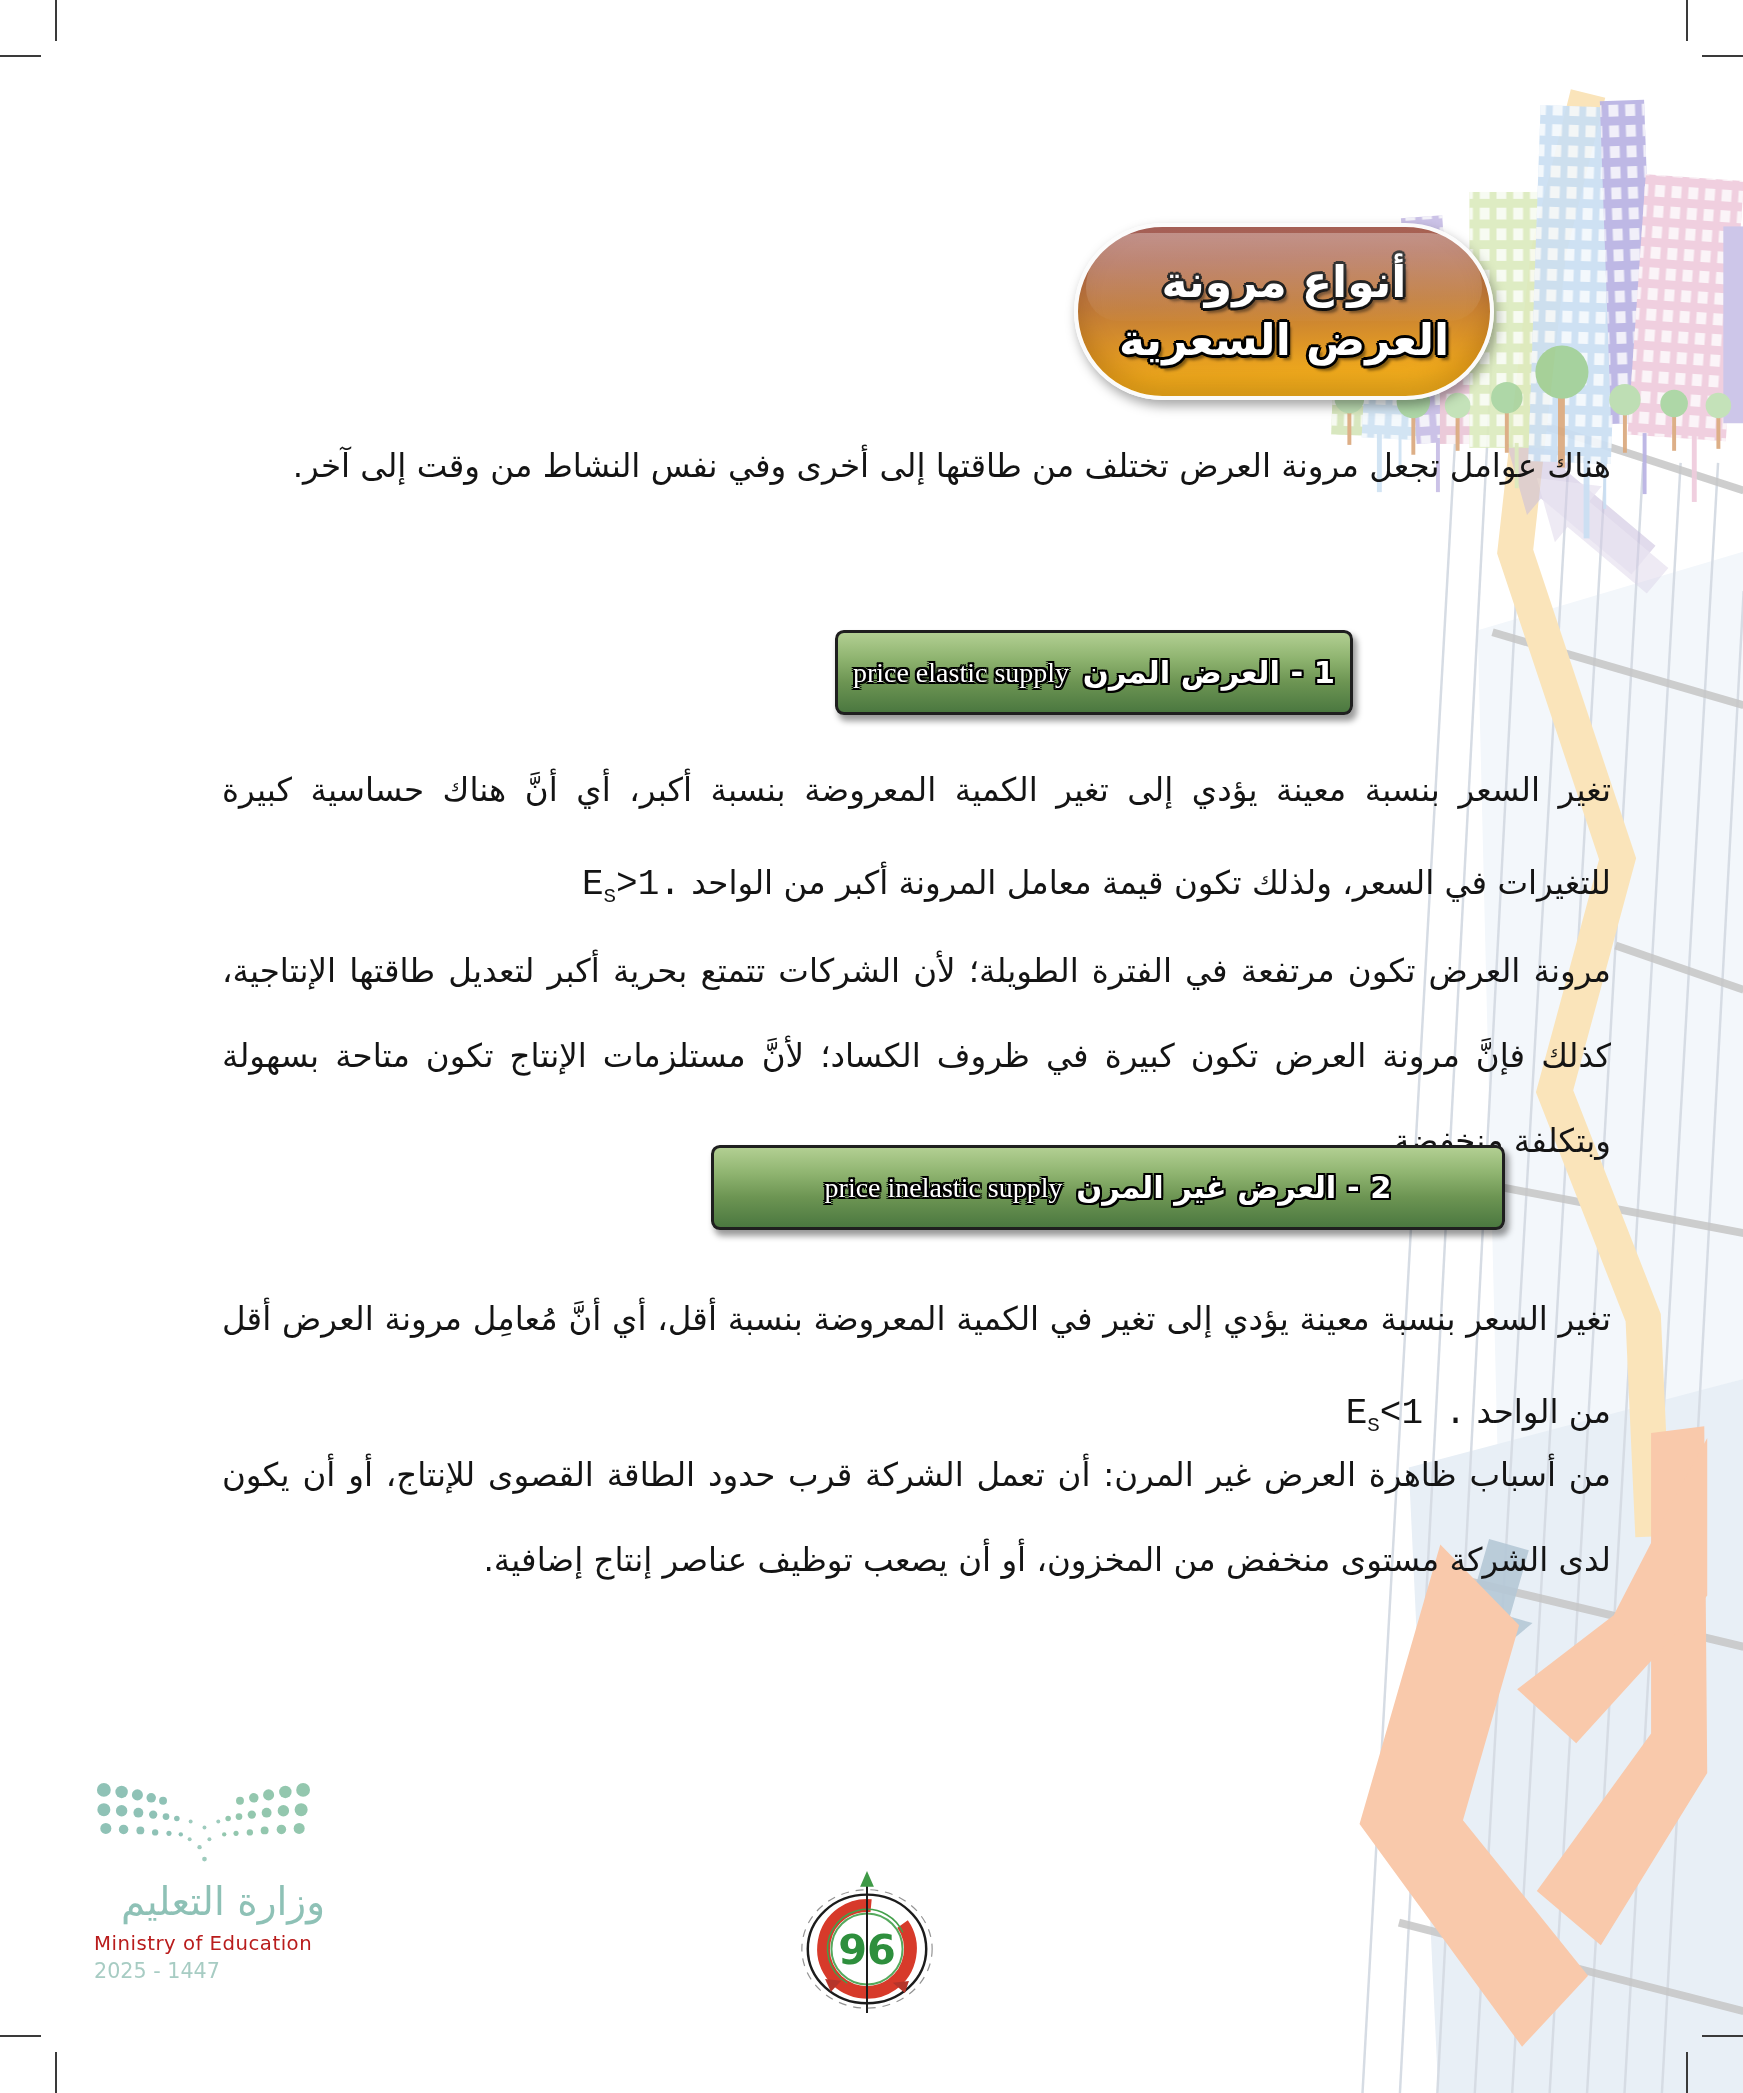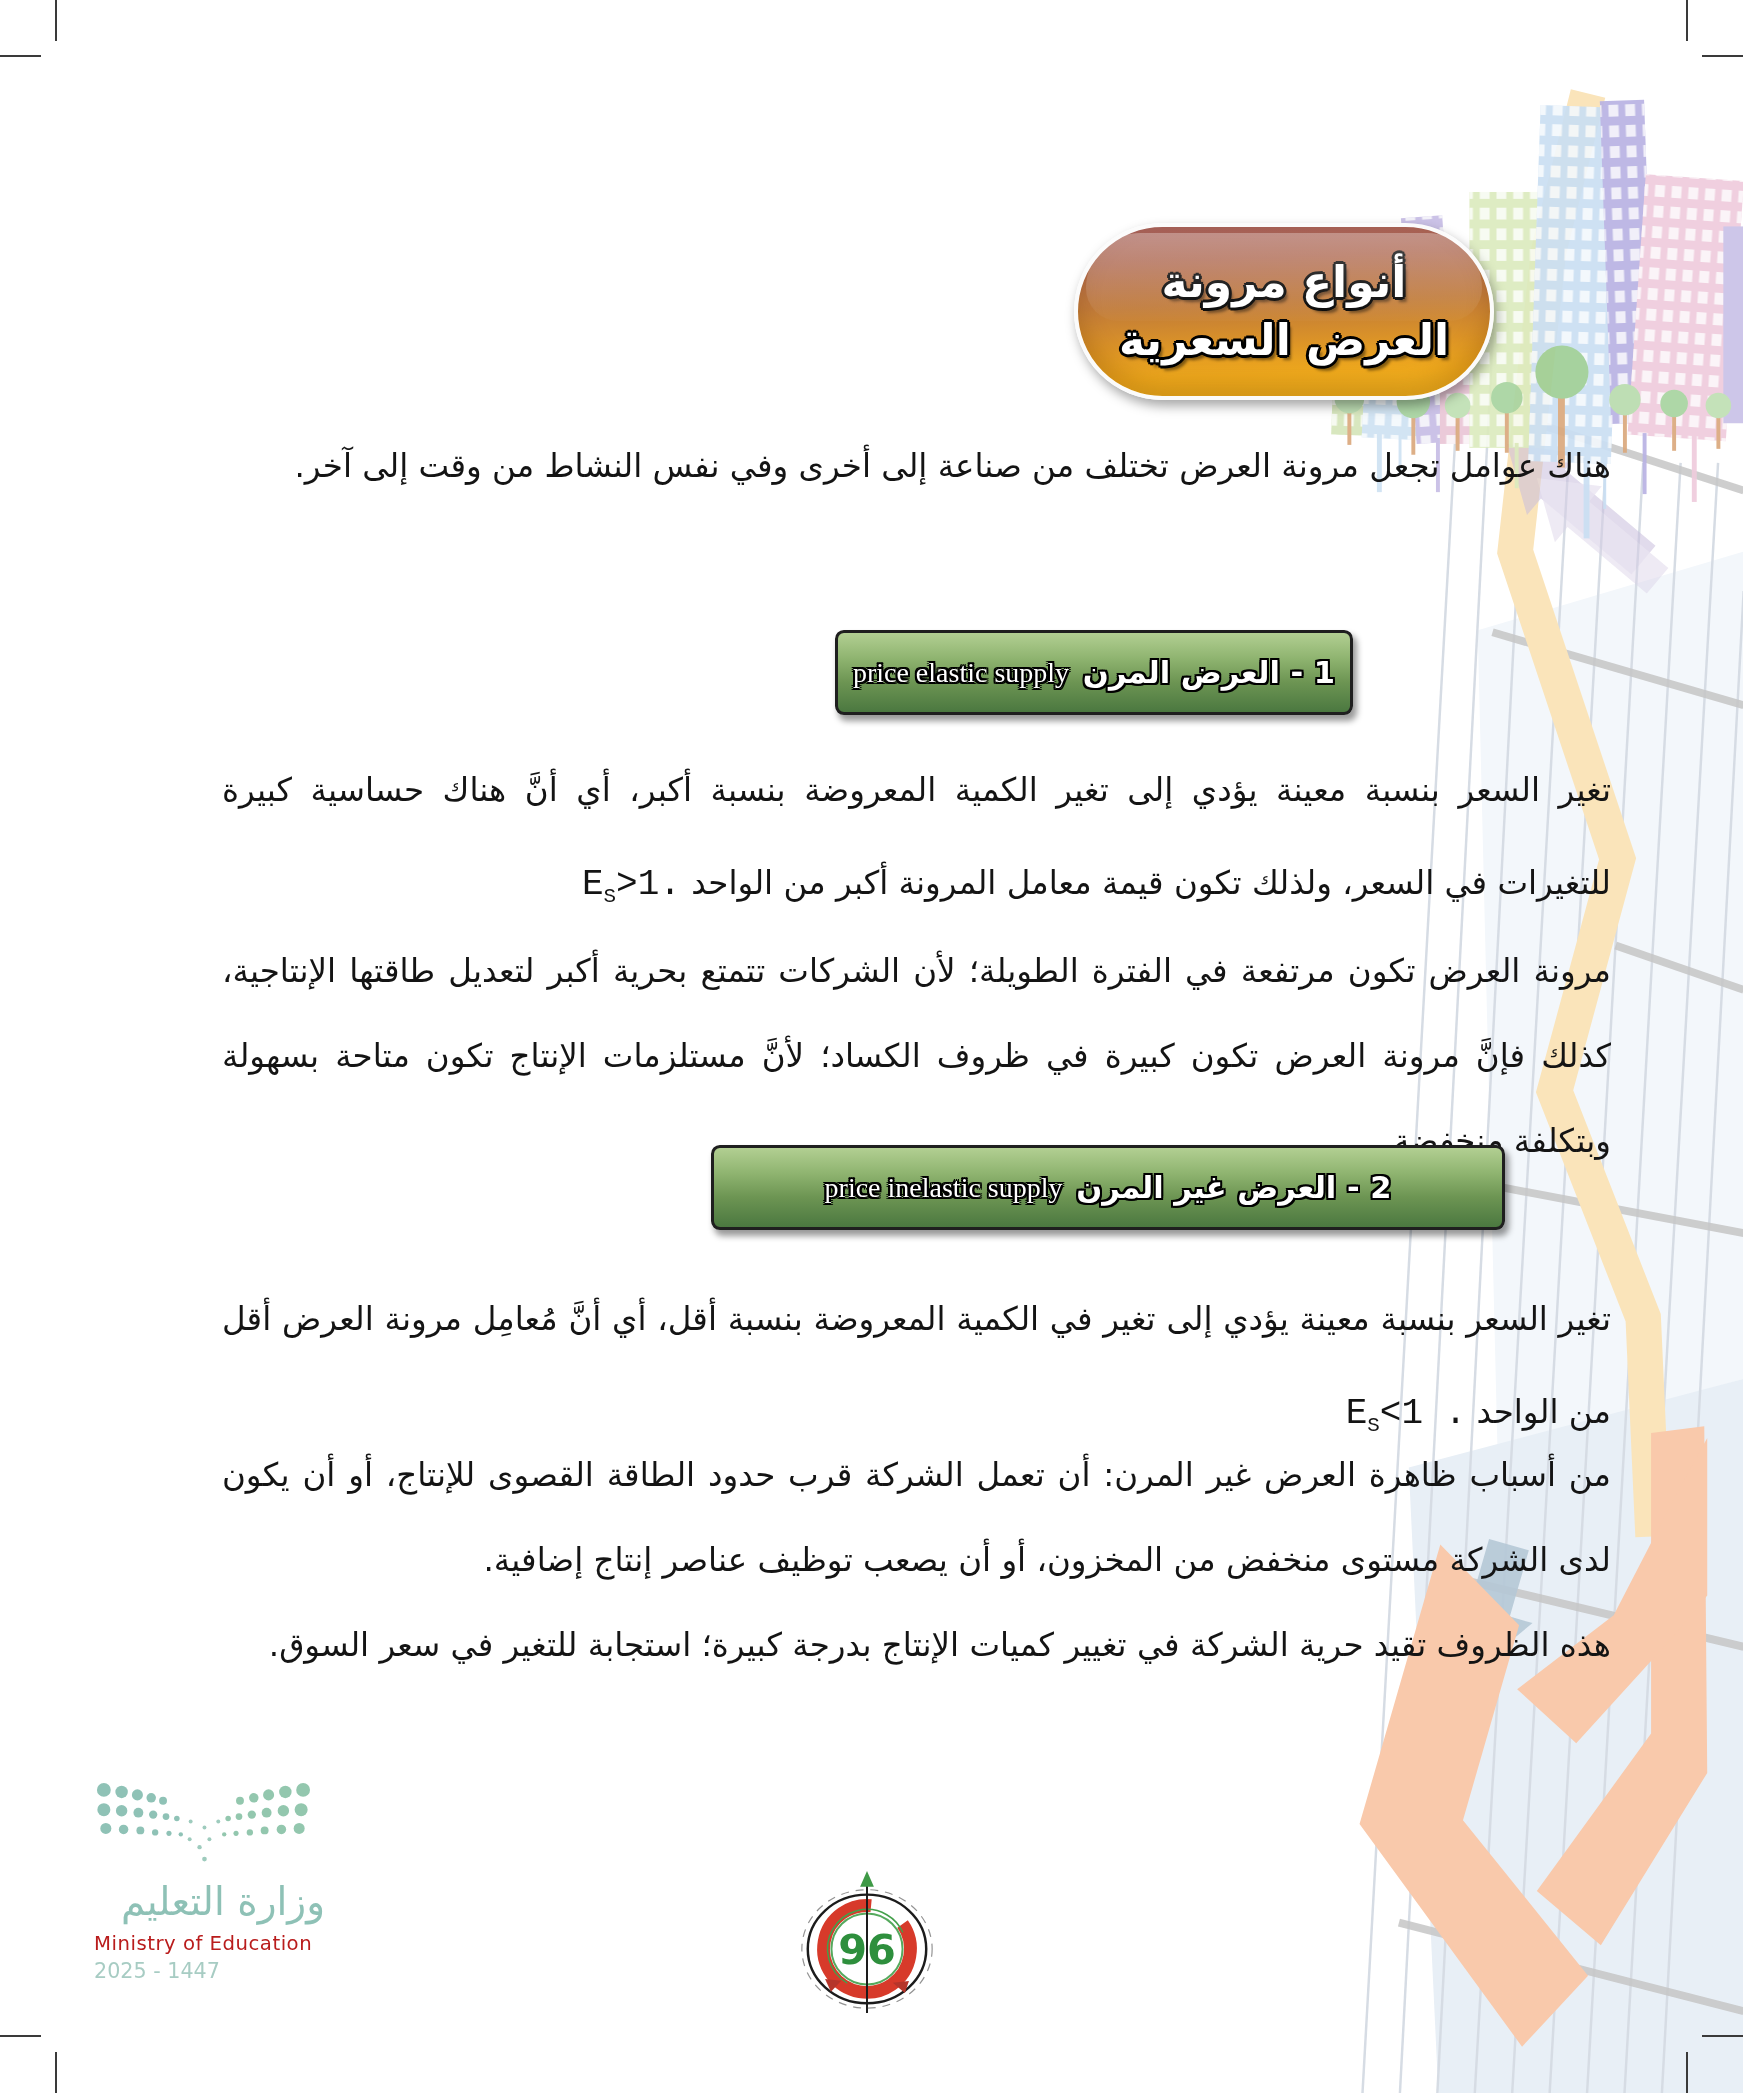--- a/index.html
+++ b/index.html
@@ -200,21 +200,21 @@
   <div class="crop" style="left:55px;top:2052px;width:2px;height:41px;"></div>
   <div class="crop" style="left:1702px;top:2035px;width:41px;height:2px;"></div>
   <div class="crop" style="left:1686px;top:2052px;width:2px;height:41px;"></div>
 
   <div class="title-badge">
     <div class="badge-line">أنواع مرونة</div>
     <div class="badge-line">العرض السعرية</div>
   </div>
 
   <div class="textblock intro">
-    <p>هناك عوامل تجعل مرونة العرض تختلف من صناعة إلى أخرى وفي نفس النشاط من وقت إلى آخر.</p>
+    <p>هناك عوامل تجعل مرونة العرض تختلف من طاقتها إلى أخرى وفي نفس النشاط من وقت إلى آخر.</p>
   </div>
 
   <div class="bar bar1">
     <span class="bar-ar">1 - العرض المرن</span>
     <span class="bar-en">price elastic supply</span>
   </div>
 
   <div class="textblock s1p1">
     <p><span>تغير السعر بنسبة معينة يؤدي إلى تغير الكمية المعروضة بنسبة أكبر، أي أنَّ هناك حساسية كبيرة للتغيرات في السعر، ولذلك تكون قيمة معامل المرونة أكبر من الواحد</span>
       <span class="formula" dir="ltr"><span>E</span><sub>S</sub><span>&gt;1</span><span>.</span></span></p>
@@ -229,21 +229,20 @@
     <span class="bar-en">price inelastic supply</span>
   </div>
 
   <div class="textblock s2p1">
     <p><span>تغير السعر بنسبة معينة يؤدي إلى تغير في الكمية المعروضة بنسبة أقل، أي أنَّ مُعامِل مرونة العرض أقل من الواحد</span>
       <span class="formula" dir="ltr"><span>E</span><sub>S</sub><span>&lt;1</span><span> .</span></span></p>
   </div>
 
   <div class="textblock s2p2">
     <p>من أسباب ظاهرة العرض غير المرن: أن تعمل الشركة قرب حدود الطاقة القصوى للإنتاج، أو أن يكون لدى الشركة مستوى منخفض من المخزون، أو أن يصعب توظيف عناصر إنتاج إضافية.</p>
-    <p>هذه الظروف تقيد حرية الشركة في تغيير كميات الإنتاج بدرجة كبيرة؛ استجابة للتغير في سعر السوق.</p>
   </div>
 
   <div class="ministry">
     <svg width="217" height="91" viewBox="0 0 220 92">
       <g fill="#8fc2b6">
         <circle cx="10" cy="12" r="7"></circle>
           <circle cx="28" cy="14" r="6.3"></circle>
           <circle cx="44" cy="17" r="5.6"></circle>
           <circle cx="58" cy="20" r="4.8"></circle>
           <circle cx="70" cy="23" r="4"></circle>

